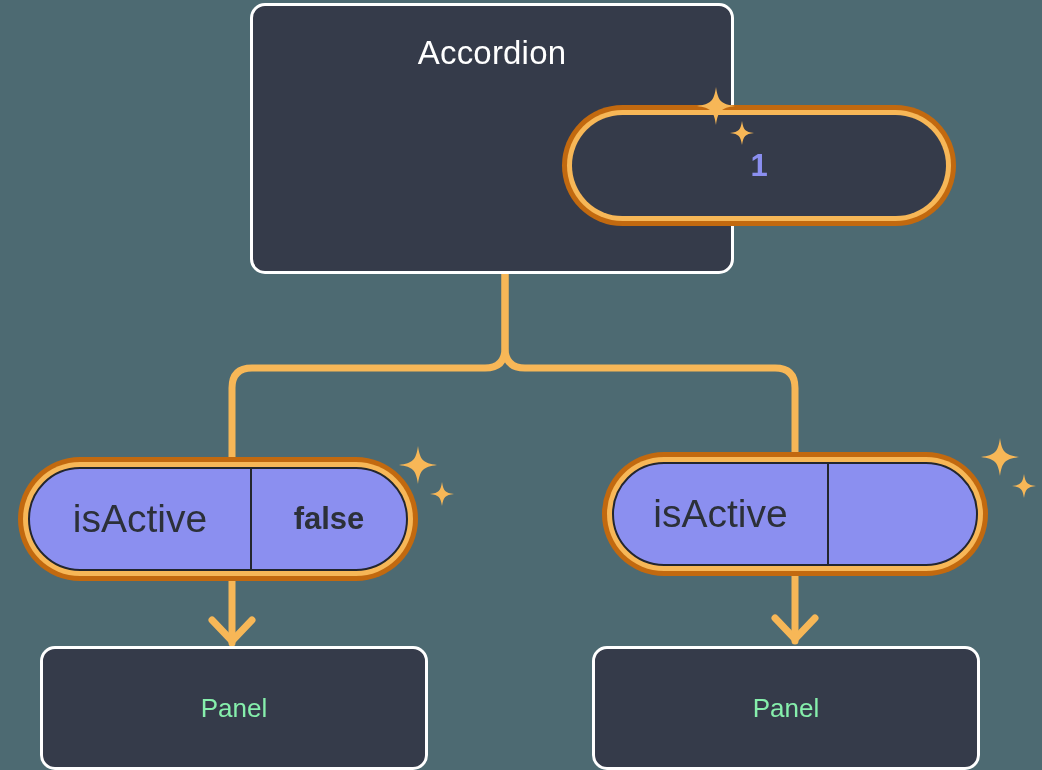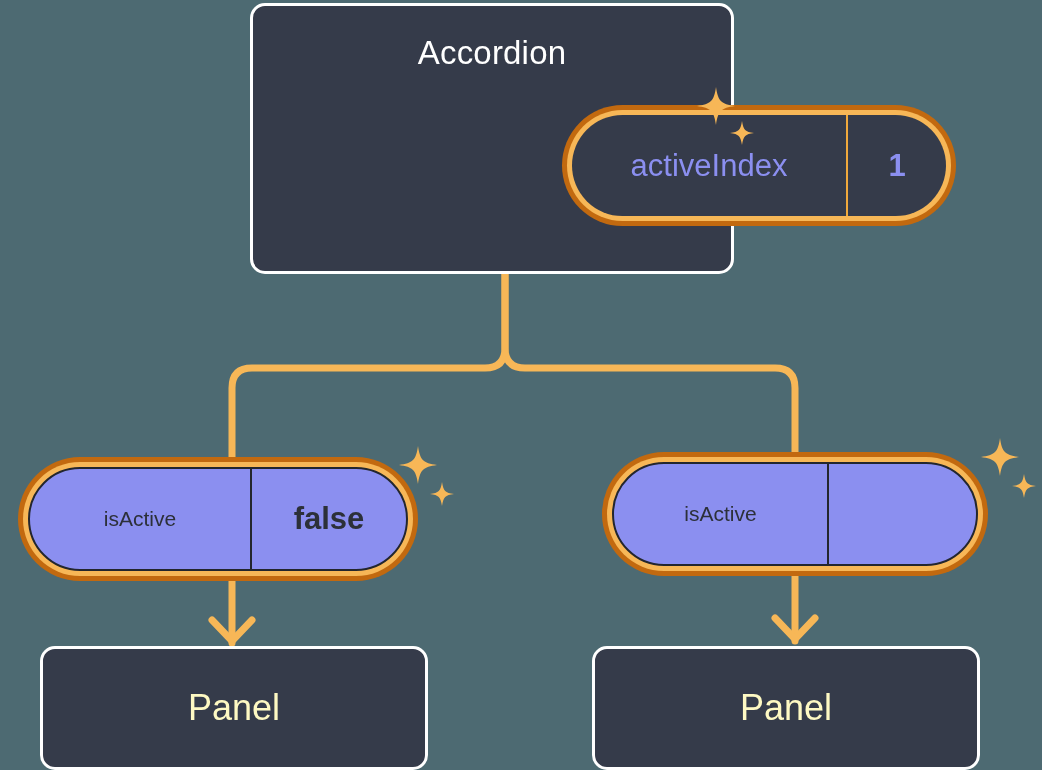--- a/index.html
+++ b/index.html
@@ -58,22 +58,22 @@
     height: 124px;
   }
   #panel-left  { left: 40px;  top: 646px; }
   #panel-right { left: 592px; top: 646px; }
   .panel-label {
     position: absolute;
     left: 0; right: 0; top: 0; bottom: 0;
     display: flex;
     align-items: center;
     justify-content: center;
-    color: #fef9c3;
-    font-size: 36px;
+    color: #86efac;
+    font-size: 26px;
   }
 
   
   .pill {
     position: absolute;
     box-sizing: border-box;
     display: flex;
     align-items: stretch;
     border-radius: 999px;
   }
@@ -130,21 +130,21 @@
     font-weight: bold;
   }
 
   
   .pill-purple .pill-body {
     background: #8b8ff0;
     border: 2px solid #23262e;
   }
   .pill-purple .pill-key {
     color: #2c3039;
-    font-size: 21px;
+    font-size: 39px;
     border-right: 2px solid #23262e;
   }
   .pill-purple .pill-val {
     flex: 1 1 auto;
     color: #2c3039;
     font-size: 31px;
     font-weight: bold;
   }
   #pill-is-active-false {
     left: 18px;
@@ -186,21 +186,20 @@
   </svg>
 
   <div class="layer" id="node-layer">
 
     <div class="card" id="accordion-card">
       <div class="card-title">Accordion</div>
 
       <div class="pill pill-outer" id="pill-active-index">
         <div class="pill-inner">
           <div class="pill-body">
-            <div class="pill-key">activeIndex</div>
             <div class="pill-val">1</div>
           </div>
         </div>
       </div>
     </div>
 
     <div class="pill pill-outer pill-purple" id="pill-is-active-false">
       <div class="pill-inner">
         <div class="pill-body">
           <div class="pill-key">isActive</div>

